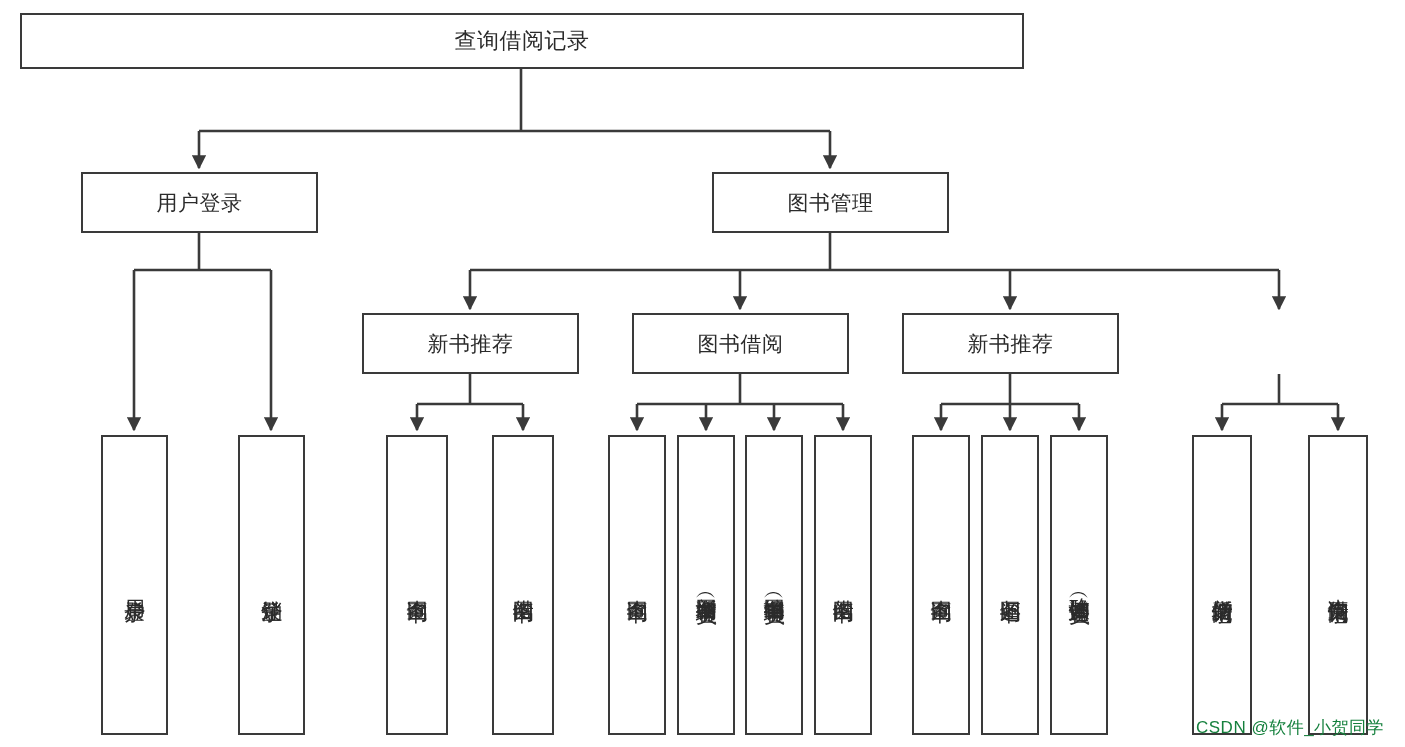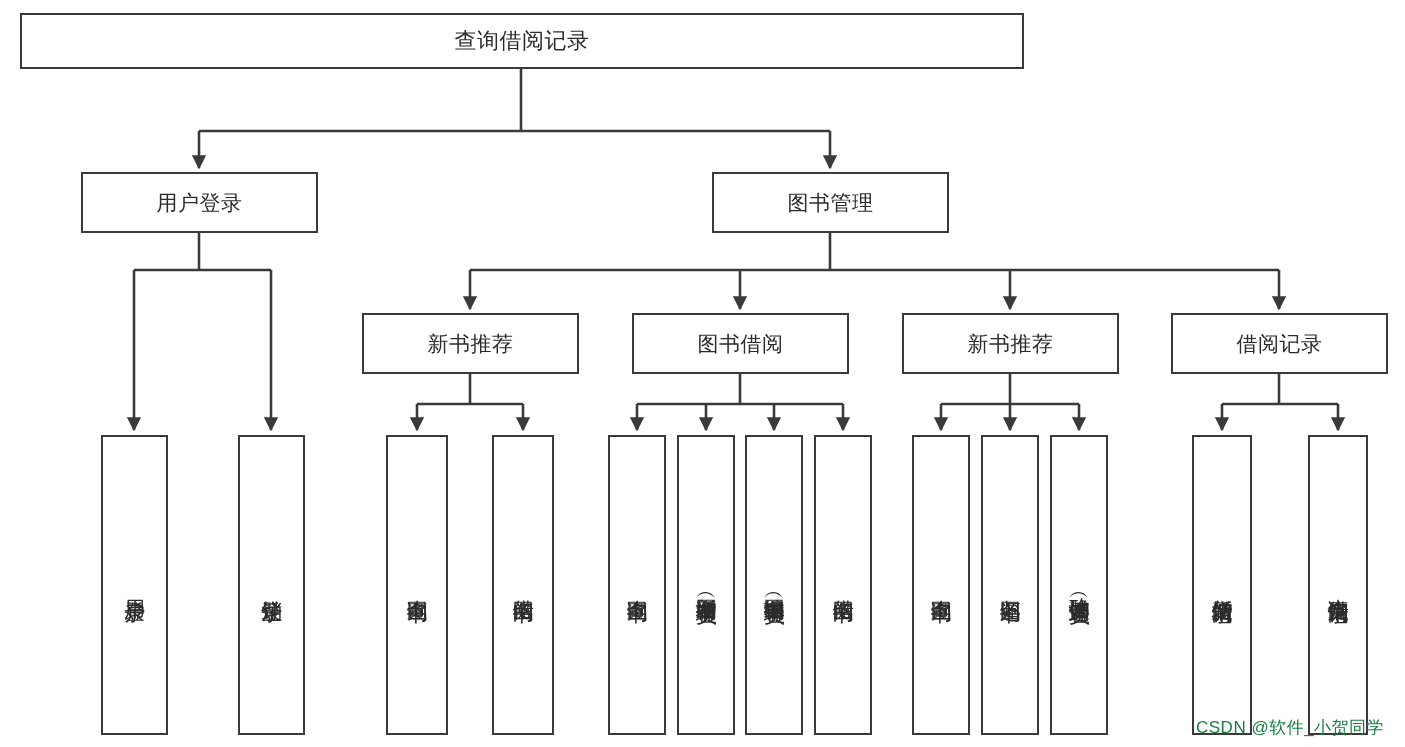--- a/index.html
+++ b/index.html
@@ -136,23 +136,20 @@
 
   <div class="node horizontal" style="left:362px; top:313px; width:217px; height:61px;">
     <span class="node-label">新书推荐</span>
   </div>
   <div class="node horizontal" style="left:632px; top:313px; width:217px; height:61px;">
     <span class="node-label">图书借阅</span>
   </div>
   <div class="node horizontal" style="left:902px; top:313px; width:217px; height:61px;">
     <span class="node-label">新书推荐</span>
   </div>
-  <div class="node horizontal" style="left:1171px; top:313px; width:217px; height:61px;">
-    <span class="node-label">借阅记录</span>
-  </div>
 
   <div class="node vertical" style="left:101px; top:435px; width:67px; height:300px;">
     <span class="node-label">用户登录</span>
   </div>
   <div class="node vertical" style="left:238px; top:435px; width:67px; height:300px;">
     <span class="node-label">注销登录</span>
   </div>
 
   <div class="node vertical" style="left:386px; top:435px; width:62px; height:300px;">
     <span class="node-label">查询图书</span>

